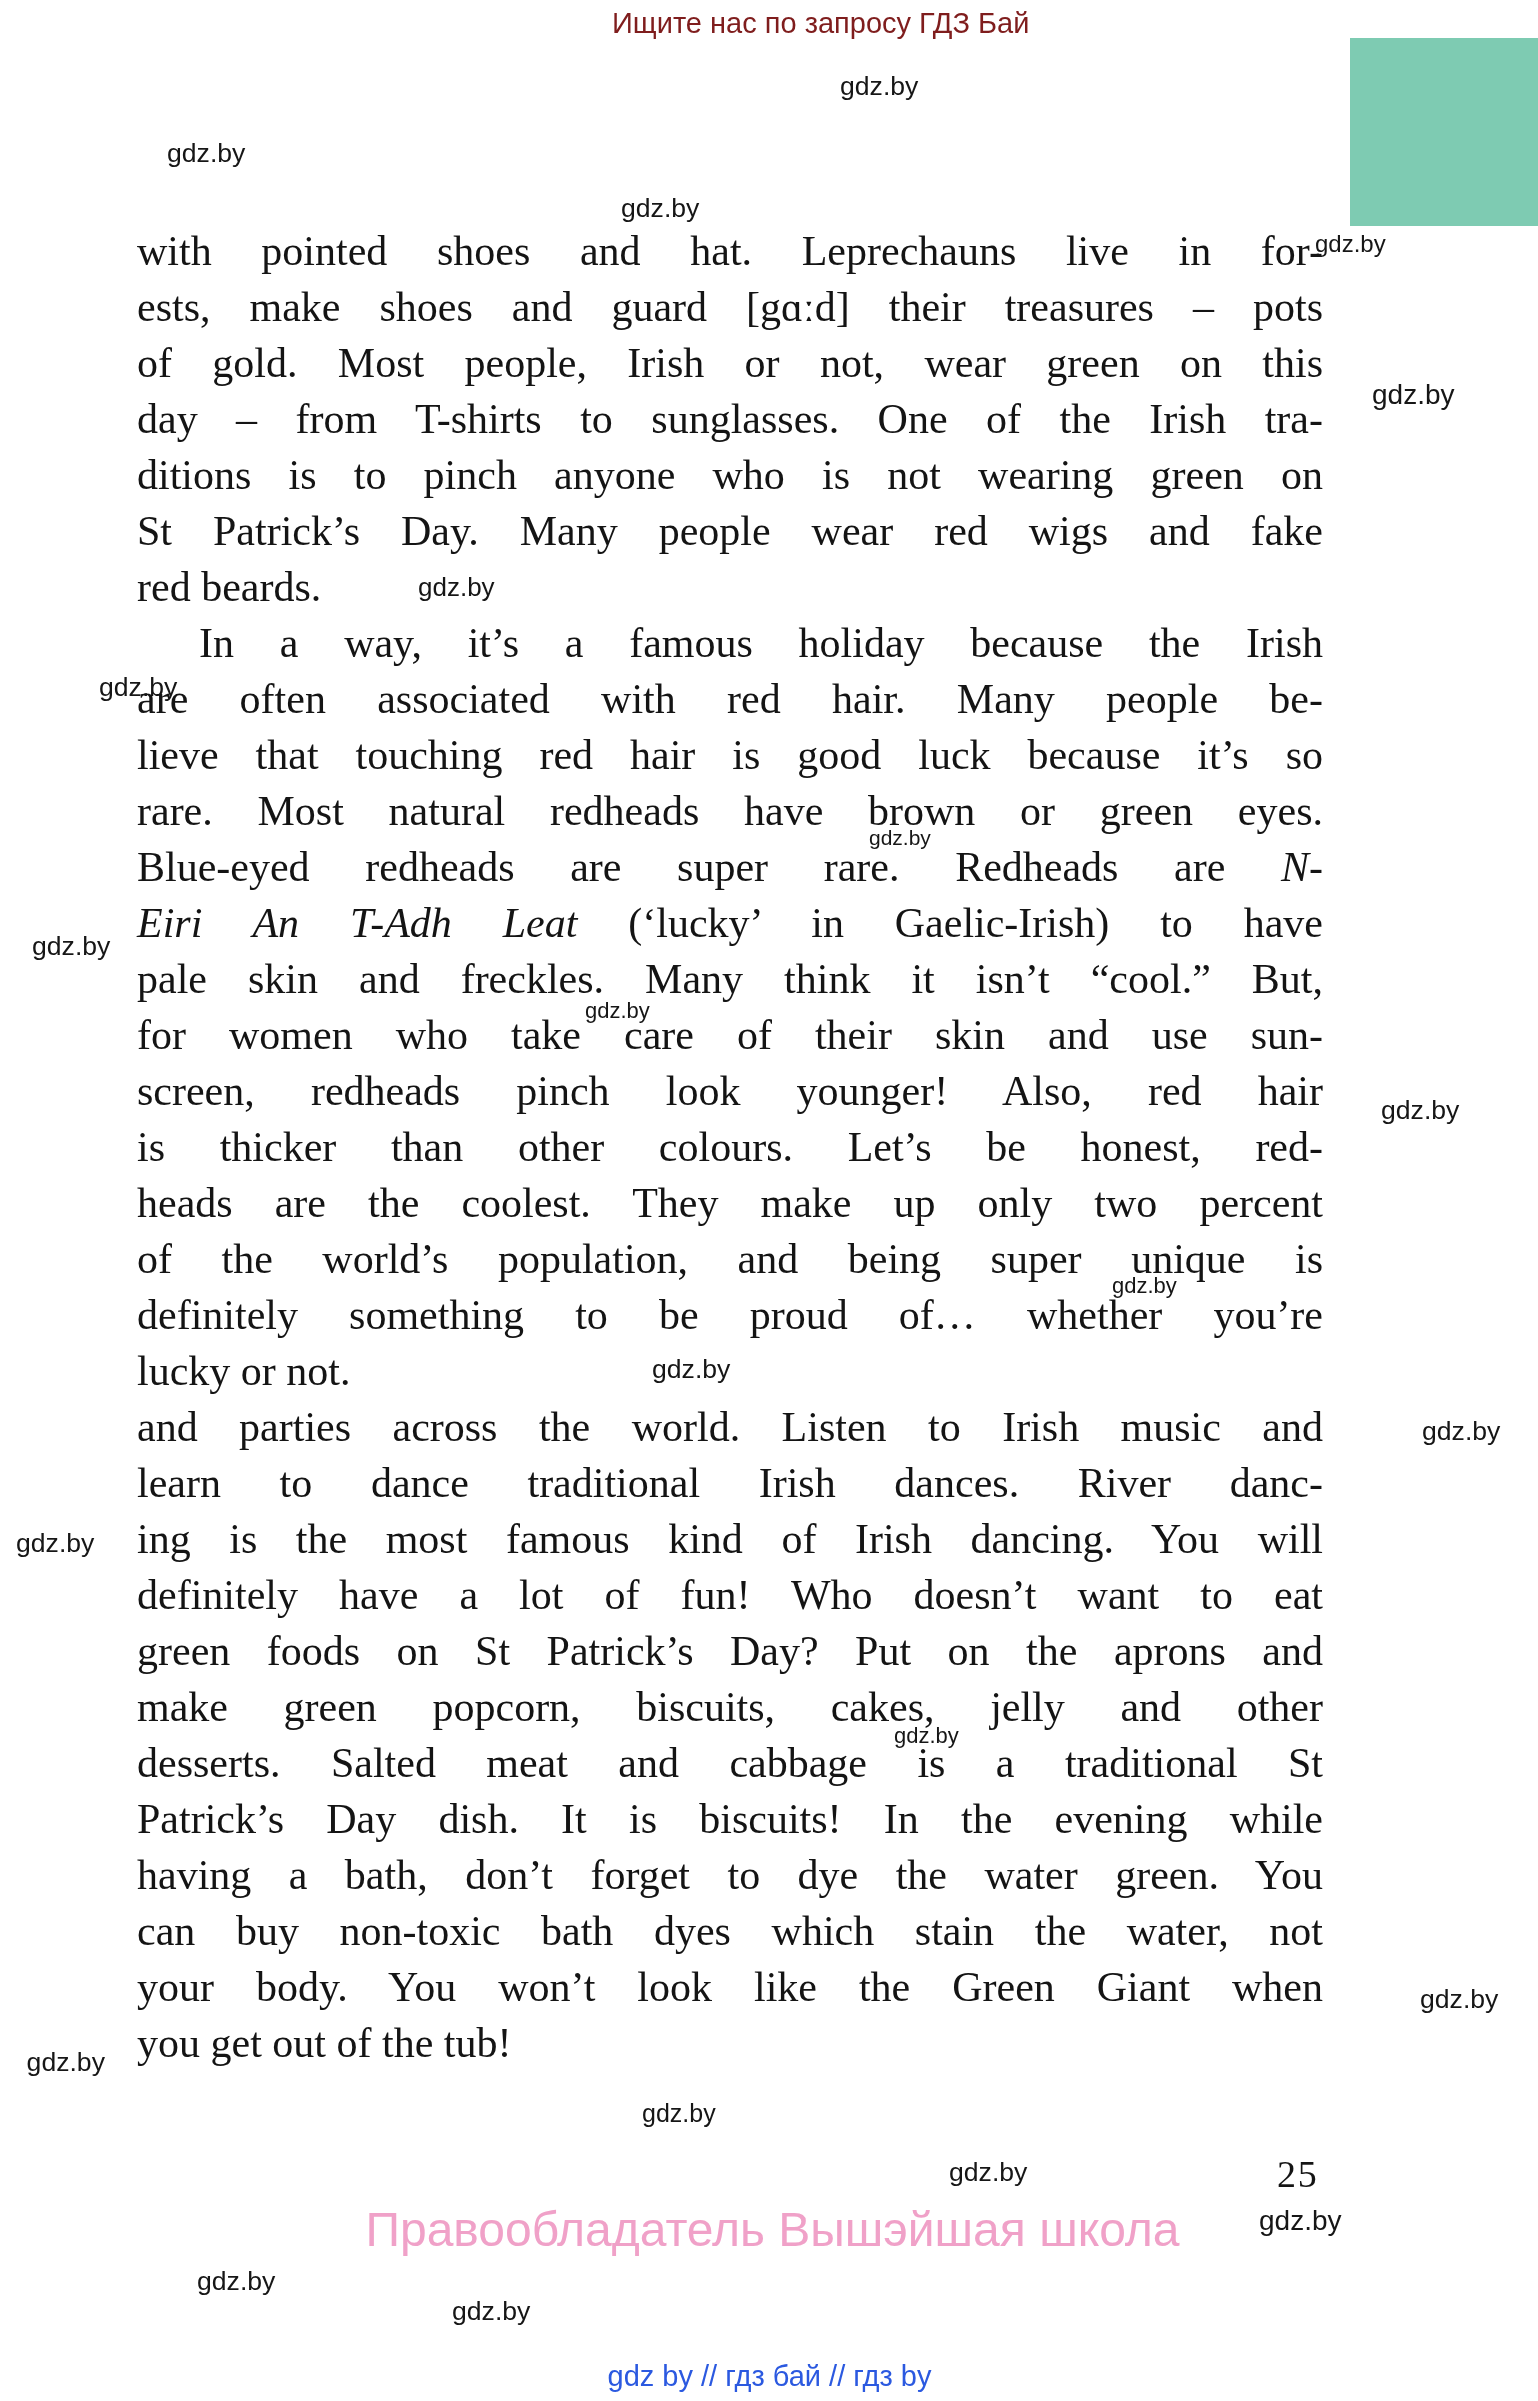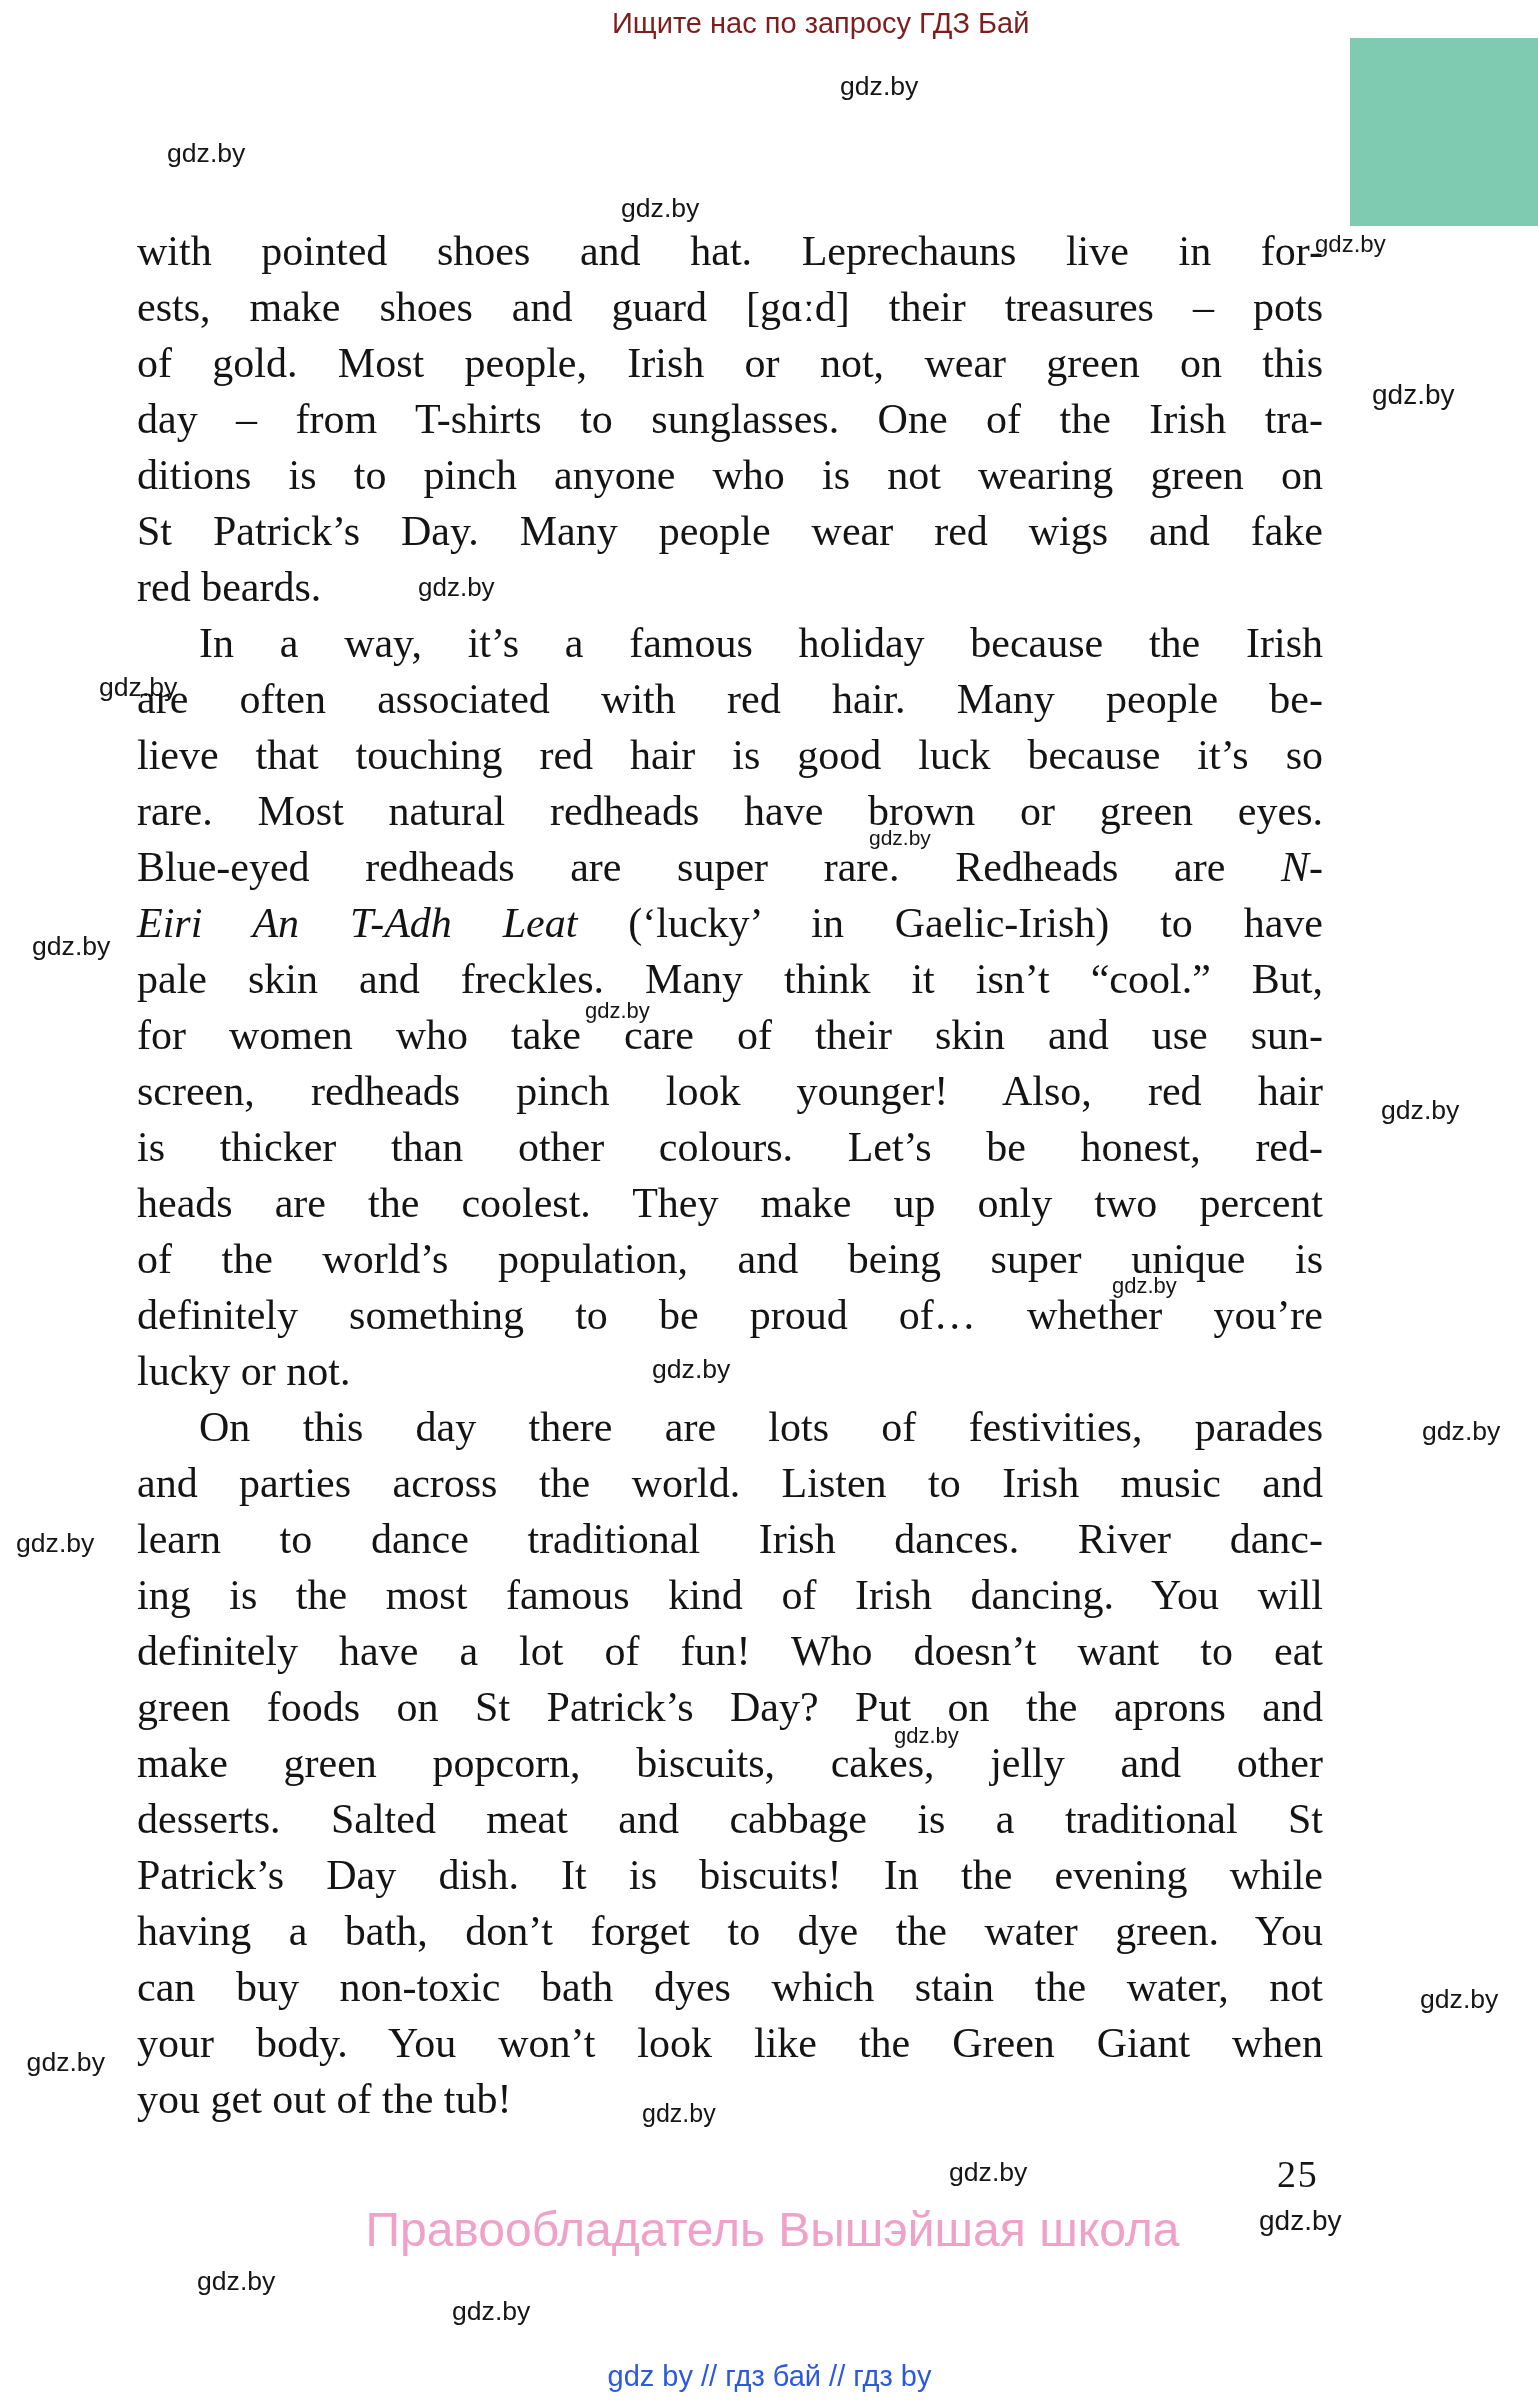--- a/index.html
+++ b/index.html
@@ -105,21 +105,20 @@
     <div class="line"><i>Eiri An T-Adh Leat</i><span> (‘lucky’ in Gaelic-Irish) to have</span></div>
     <div class="line">pale skin and freckles. Many think it isn’t “cool.” But,</div>
     <div class="line">for women who take care of their skin and use sun-</div>
     <div class="line">screen, redheads pinch look younger! Also, red hair</div>
     <div class="line">is thicker than other colours. Let’s be honest, red-</div>
     <div class="line">heads are the coolest. They make up only two percent</div>
     <div class="line">of the world’s population, and being super unique is</div>
     <div class="line">definitely something to be proud of… whether you’re</div>
     <div class="line line-last">lucky or not.</div>
 
-    <div class="line line-indent">On this day there are lots of festivities, parades</div>
     <div class="line">and parties across the world. Listen to Irish music and</div>
     <div class="line">learn to dance traditional Irish dances. River danc-</div>
     <div class="line">ing is the most famous kind of Irish dancing. You will</div>
     <div class="line">definitely have a lot of fun! Who doesn’t want to eat</div>
     <div class="line">green foods on St Patrick’s Day? Put on the aprons and</div>
     <div class="line">make green popcorn, biscuits, cakes, jelly and other</div>
     <div class="line">desserts. Salted meat and cabbage is a traditional St</div>
     <div class="line">Patrick’s Day dish. It is biscuits! In the evening while</div>
     <div class="line">having a bath, don’t forget to dye the water green. You</div>
     <div class="line">can buy non-toxic bath dyes which stain the water, not</div>

